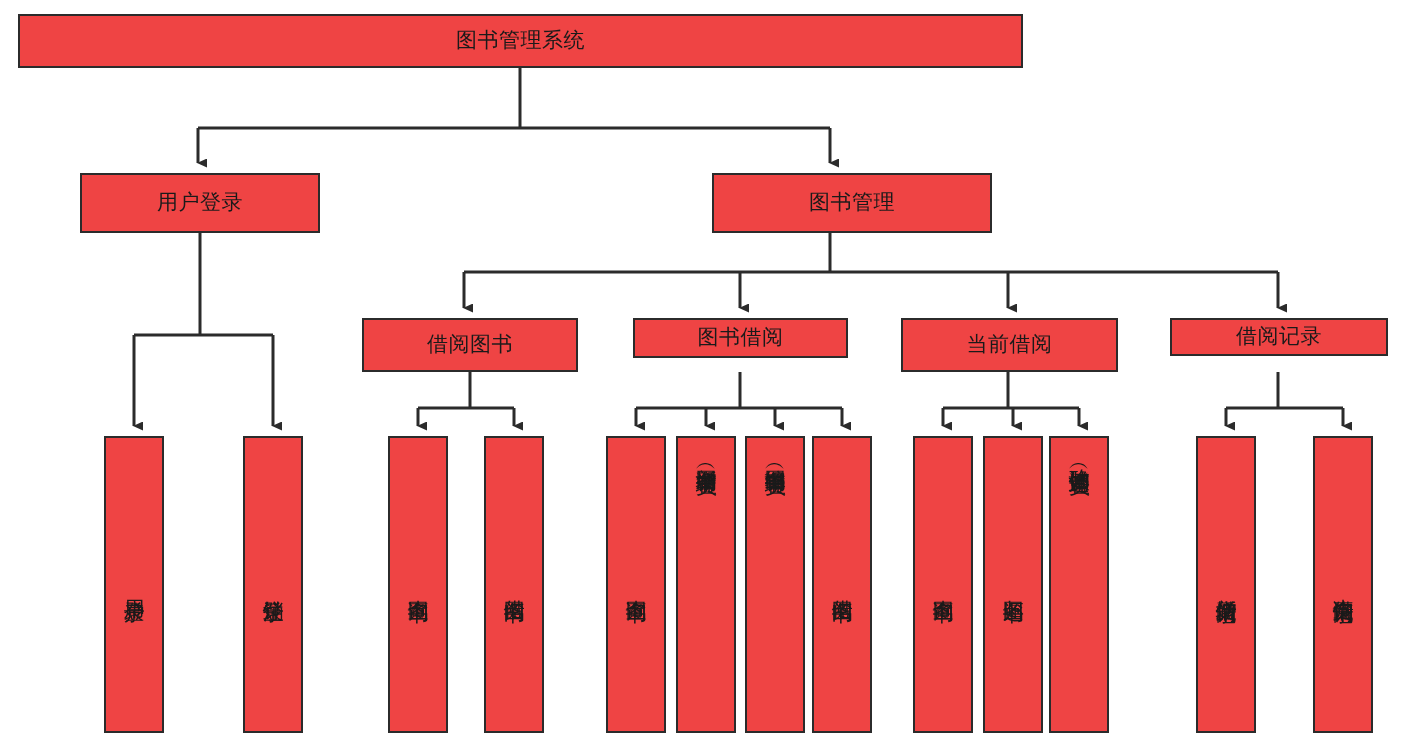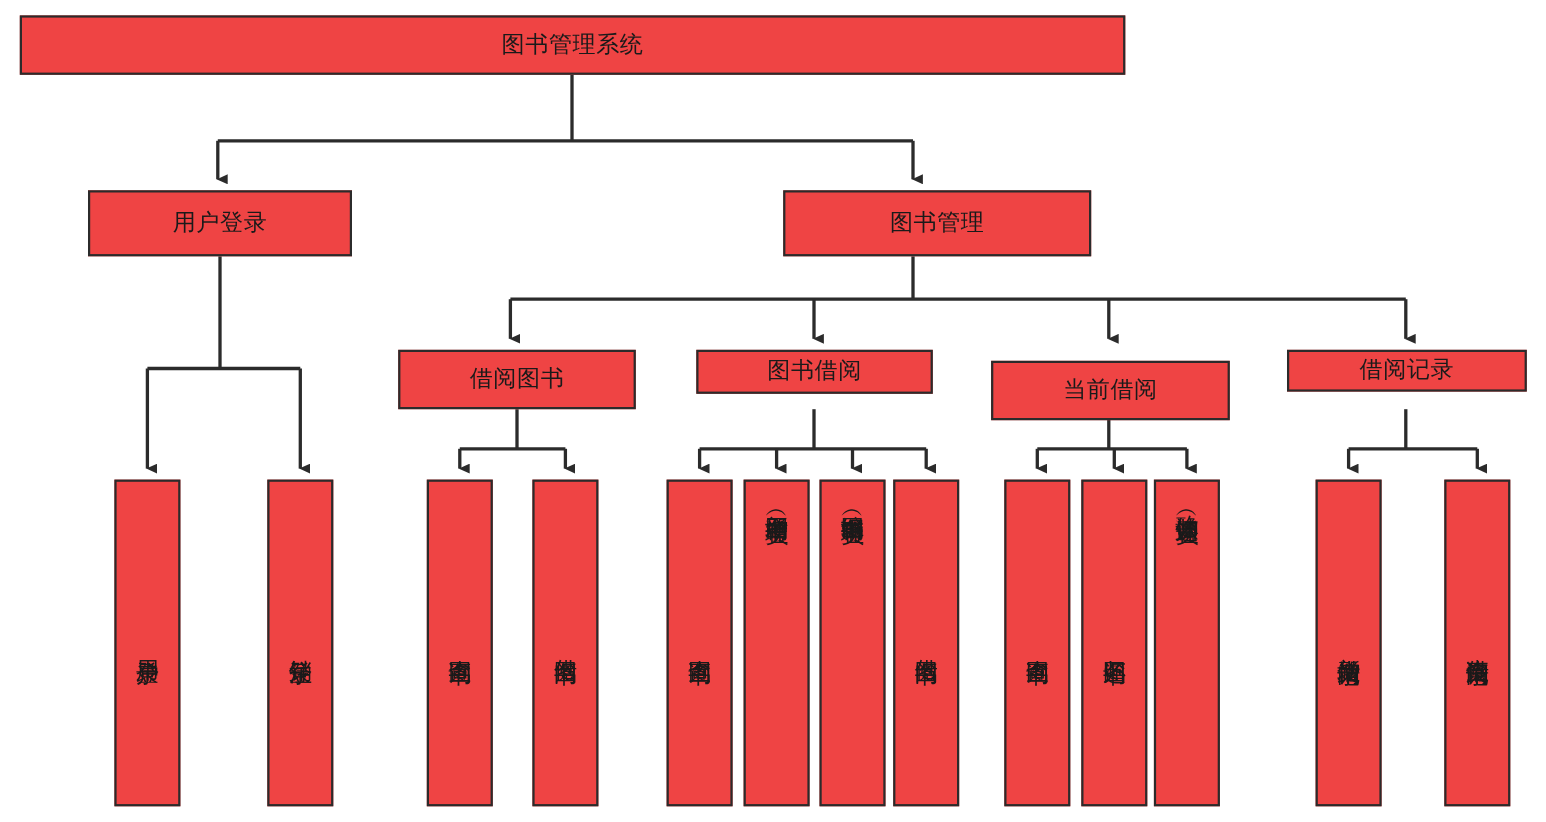--- a/index.html
+++ b/index.html
@@ -121,21 +121,21 @@
     </g>
   </svg>
 
   <div class="node-box node-h" style="left:18px; top:14px; width:1005px; height:54px;">图书管理系统</div>
 
   <div class="node-box node-h" style="left:80px; top:173px; width:240px; height:60px;">用户登录</div>
   <div class="node-box node-h" style="left:712px; top:173px; width:280px; height:60px;">图书管理</div>
 
   <div class="node-box node-h" style="left:362px; top:318px; width:216px; height:54px;">借阅图书</div>
   <div class="node-box node-h" style="left:633px; top:318px; width:215px; height:40px;">图书借阅</div>
-  <div class="node-box node-h" style="left:901px; top:328px; width:217px; height:54px;">当前借阅</div>
+  <div class="node-box node-h" style="left:901px; top:318px; width:217px; height:54px;">当前借阅</div>
   <div class="node-box node-h" style="left:1170px; top:318px; width:218px; height:38px;">借阅记录</div>
 
   <div class="node-box node-v center-v" style="left:104px; top:436px; width:60px; height:297px;">用户登录</div>
   <div class="node-box node-v center-v" style="left:243px; top:436px; width:60px; height:297px;">注销登录</div>
 
   <div class="node-box node-v center-v" style="left:388px; top:436px; width:60px; height:297px;">查询图书</div>
   <div class="node-box node-v center-v" style="left:484px; top:436px; width:60px; height:297px;">借阅图书</div>
 
   <div class="node-box node-v center-v" style="left:606px; top:436px; width:60px; height:297px;">查询图书</div>
   <div class="node-box node-v" style="left:676px; top:436px; width:60px; height:297px;">新增图书（管理员）</div>

